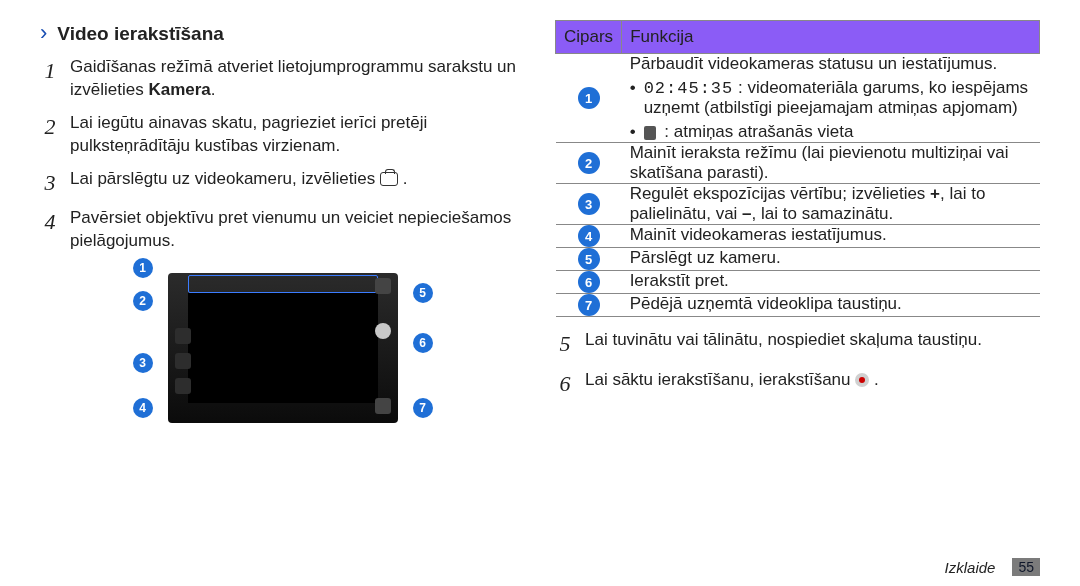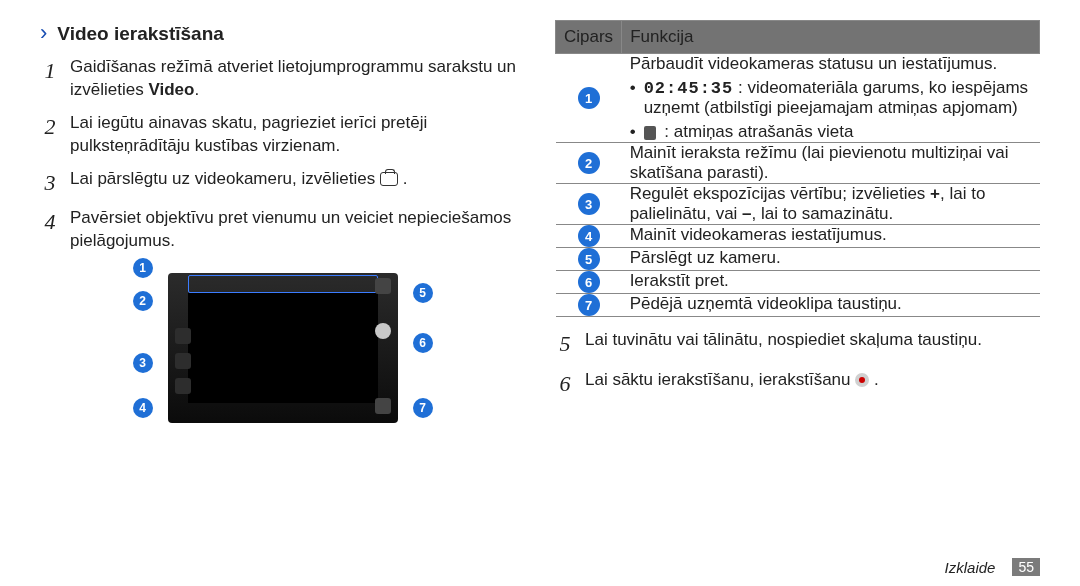--- a/index.html
+++ b/index.html
@@ -98,21 +98,21 @@
 
   
   table.func {
     width: 100%;
     border-collapse: collapse;
   }
   table.func th {
     text-align: left;
     font-weight: normal;
     padding: 6px 8px;
-    background: #737373;
+    background: #8b5cf6;
     color: #222;
     border: 1px solid #888;
     margin-top: 48px;
   }
   table.func td {
     padding: 0 8px;
     border-top: 1px solid #888;
     border-bottom: 1px solid #888;
     vertical-align: top;
   }
@@ -123,21 +123,21 @@
     background: #1f6fd6;
     color: #fff;
     border-radius: 50%;
     align-items: center; justify-content: center;
     font-size: 13px; font-weight: bold;
   }
   ul.bullets { list-style: none; margin-top: 4px; }
   ul.bullets li { padding-left: 14px; position: relative; margin-top: 4px; }
   ul.bullets li::before { content: "•"; position: absolute; left: 0; }
 
-  .lcd { font-family: "Courier New", monospace; letter-spacing: 1px; font-weight: bold; }
+  .lcd { font-family: "Courier New", monospace; letter-spacing: 1px; }
   .mem-icon {
     display:inline-block; width:12px; height:14px; background:#555; border-radius:2px; vertical-align:middle; margin-right:4px;
   }
   .cam-icon {
     display:inline-block; width:18px; height:14px;
     border:1.5px solid #333; border-radius:3px;
     position:relative; vertical-align:middle;
   }
   .cam-icon::before{
     content:""; position:absolute; left:4px; top:-4px; width:8px; height:4px;
@@ -158,40 +158,40 @@
     font-size: 15px;
     margin-top: 8px;
     display: flex;
     justify-content: flex-end;
     align-items: center;
     gap: 17px;
   }
   .footer .pageno {
     font-style: normal;
     background: #7b7b7b;
-    color: #ffffff;
+    color: #0f172a;
     padding: 1px 6px;
     font-size: 14px;
     text-align: center;
   }
 </style>
 </head>
 <body>
 
 <div class="columns">
   <div class="col-left">
     <div class="heading-row">
       <span class="arrow">›</span>
       <span class="title">Video ierakstīšana</span>
     </div>
 
     <ol class="steps">
       <li>
         <span class="num">1</span>
-        <span class="txt">Gaidīšanas režīmā atveriet lietojumprogrammu sarakstu un izvēlieties <b>Video</b>.</span>
+        <span class="txt">Gaidīšanas režīmā atveriet lietojumprogrammu sarakstu un izvēlieties <b>Kamera</b>.</span>
       </li>
       <li>
         <span class="num">2</span>
         <span class="txt">Lai iegūtu ainavas skatu, pagrieziet ierīci pretēji pulksteņrādītāju kustības virzienam.</span>
       </li>
       <li>
         <span class="num">3</span>
         <span class="txt"><span>Lai pārslēgtu uz videokameru, izvēlieties </span><span class="cam-icon"></span> .</span>
       </li>
       <li>

